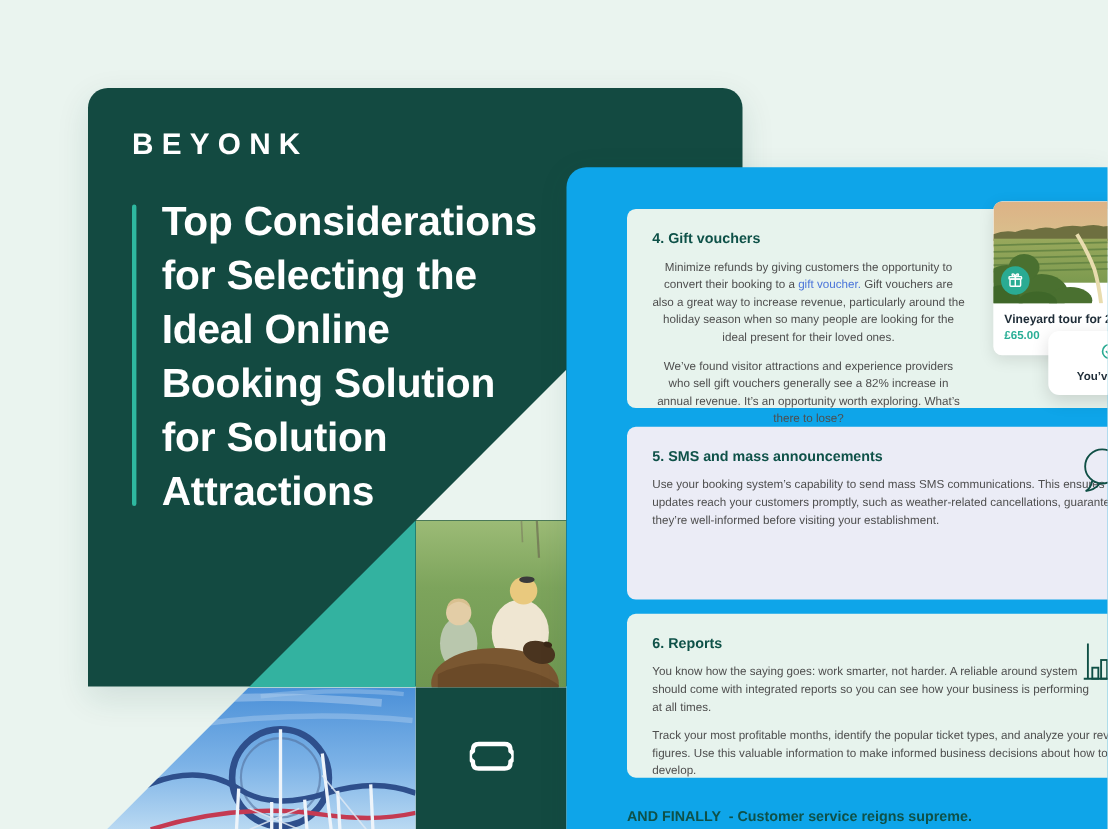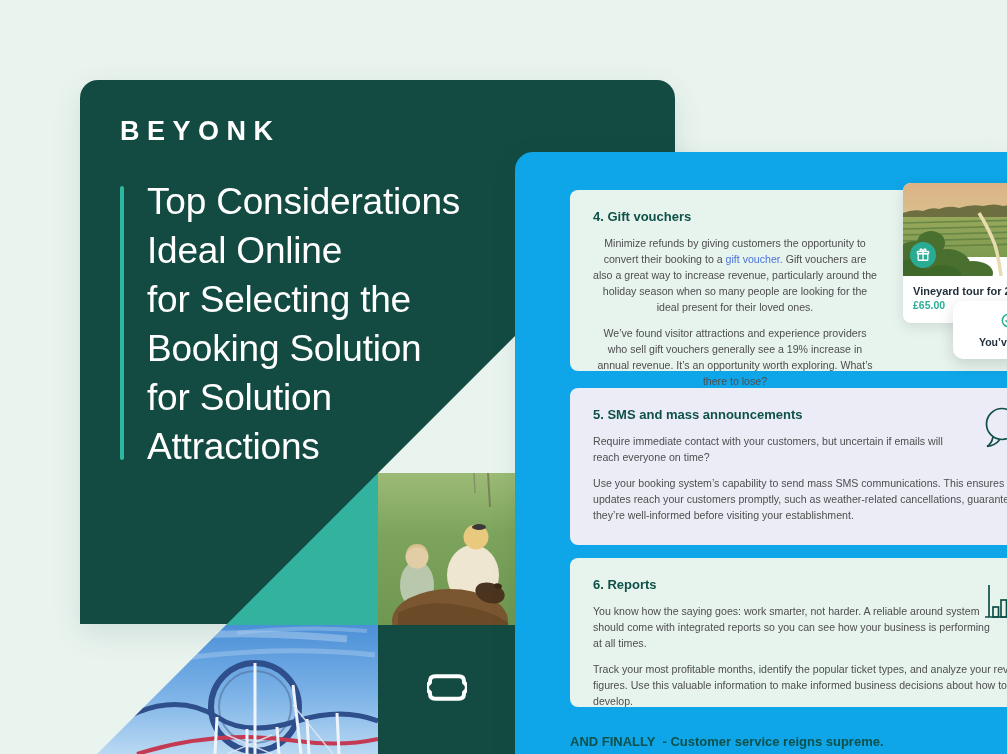--- a/index.html
+++ b/index.html
@@ -17,21 +17,21 @@
   .logo{
     position:absolute;left:40px;top:36px;
     color:#fff;font-size:27px;font-weight:700;letter-spacing:7.5px;
   }
   .accent-bar{
     position:absolute;left:40px;top:106px;width:4px;height:274px;
     background:#2EB89F;border-radius:2px;
   }
   .title{
     position:absolute;left:67px;top:97px;width:360px;
-    color:#fff;font-size:37px;line-height:49px;font-weight:400;letter-spacing:-0.2px;
+    color:#fff;font-size:37px;line-height:49px;font-weight:700;letter-spacing:-0.2px;
   }
   .tri{position:absolute;clip-path:polygon(100% 0,100% 100%,0 100%);}
   .tri-mint{left:298px;top:256px;width:137px;height:137px;background:#EAF4EF;}
   .tri-teal{left:146px;top:393px;width:152px;height:152px;background:#33B2A0;}
   .photo{position:absolute;overflow:hidden;}
   .photo svg{display:block;}
   .sheep-photo{left:298px;top:393px;width:137px;height:152px;}
   .coaster-photo{
     left:17px;top:545px;width:281px;height:129px;
     clip-path:polygon(129px 0,100% 0,100% 100%,0 100%);
@@ -88,22 +88,22 @@
   .sold-text{font-size:10.5px;font-weight:700;color:#1F2D38;white-space:nowrap;}
 </style>
 </head>
 <body>
 
 <section class="cover">
   <div class="logo">BEYONK</div>
   <div class="accent-bar"></div>
   <div class="title">
     <div>Top Considerations</div>
+    <div>for Selecting the</div>
     <div>Ideal Online</div>
-    <div>for Selecting the</div>
     <div>Booking Solution</div>
     <div>for Solution</div>
     <div>Attractions</div>
   </div>
 
   <div class="tri tri-mint"></div>
   <div class="tri tri-teal"></div>
 
   <div class="photo sheep-photo">
     <svg width="137" height="152" viewBox="0 0 137 152" preserveAspectRatio="none">
@@ -166,26 +166,25 @@
       </svg>
     </span>
   </div>
 </section>
 
 <section class="page">
 
   <div class="card card-gift">
     <h3>4. Gift vouchers</h3>
     <p><span>Minimize refunds by giving customers the opportunity to convert their booking to a </span><a href="#">gift voucher.</a><span> Gift vouchers are also a great way to increase revenue, particularly around the holiday season when so many people are looking for the ideal present for their loved ones.</span></p>
-    <p>We’ve found visitor attractions and experience providers who sell gift vouchers generally see a 19% increase in annual revenue. It’s an opportunity worth exploring. What’s there to lose?</p>
+    <p>We’ve found visitor attractions and experience providers who sell gift vouchers generally see a 82% increase in annual revenue. It’s an opportunity worth exploring. What’s there to lose?</p>
   </div>
 
   <div class="card card-sms">
     <h3>5. SMS and mass announcements</h3>
-    <p class="p1">Require immediate contact with your customers, but uncertain if emails will reach everyone on time?</p>
     <p class="p2">Use your booking system’s capability to send mass SMS communications. This ensures urgent updates reach your customers promptly, such as weather-related cancellations, guaranteeing they’re well-informed before visiting your establishment.</p>
   </div>
 
   <div class="section-icon icon-chat">
     <svg width="64" height="50" viewBox="0 0 64 50" fill="none" stroke="#0F4F45" stroke-width="1.7">
       <circle cx="20" cy="20" r="15.5"></circle>
       <path d="M11 33 q-1.5 7 -6 9.5 q8 -1 12.5 -6.5"></path>
       <circle cx="47" cy="24" r="14.5"></circle>
       <path d="M40 36 q0 5 -3 8 q6 -1 9 -5"></path>
     </svg>

